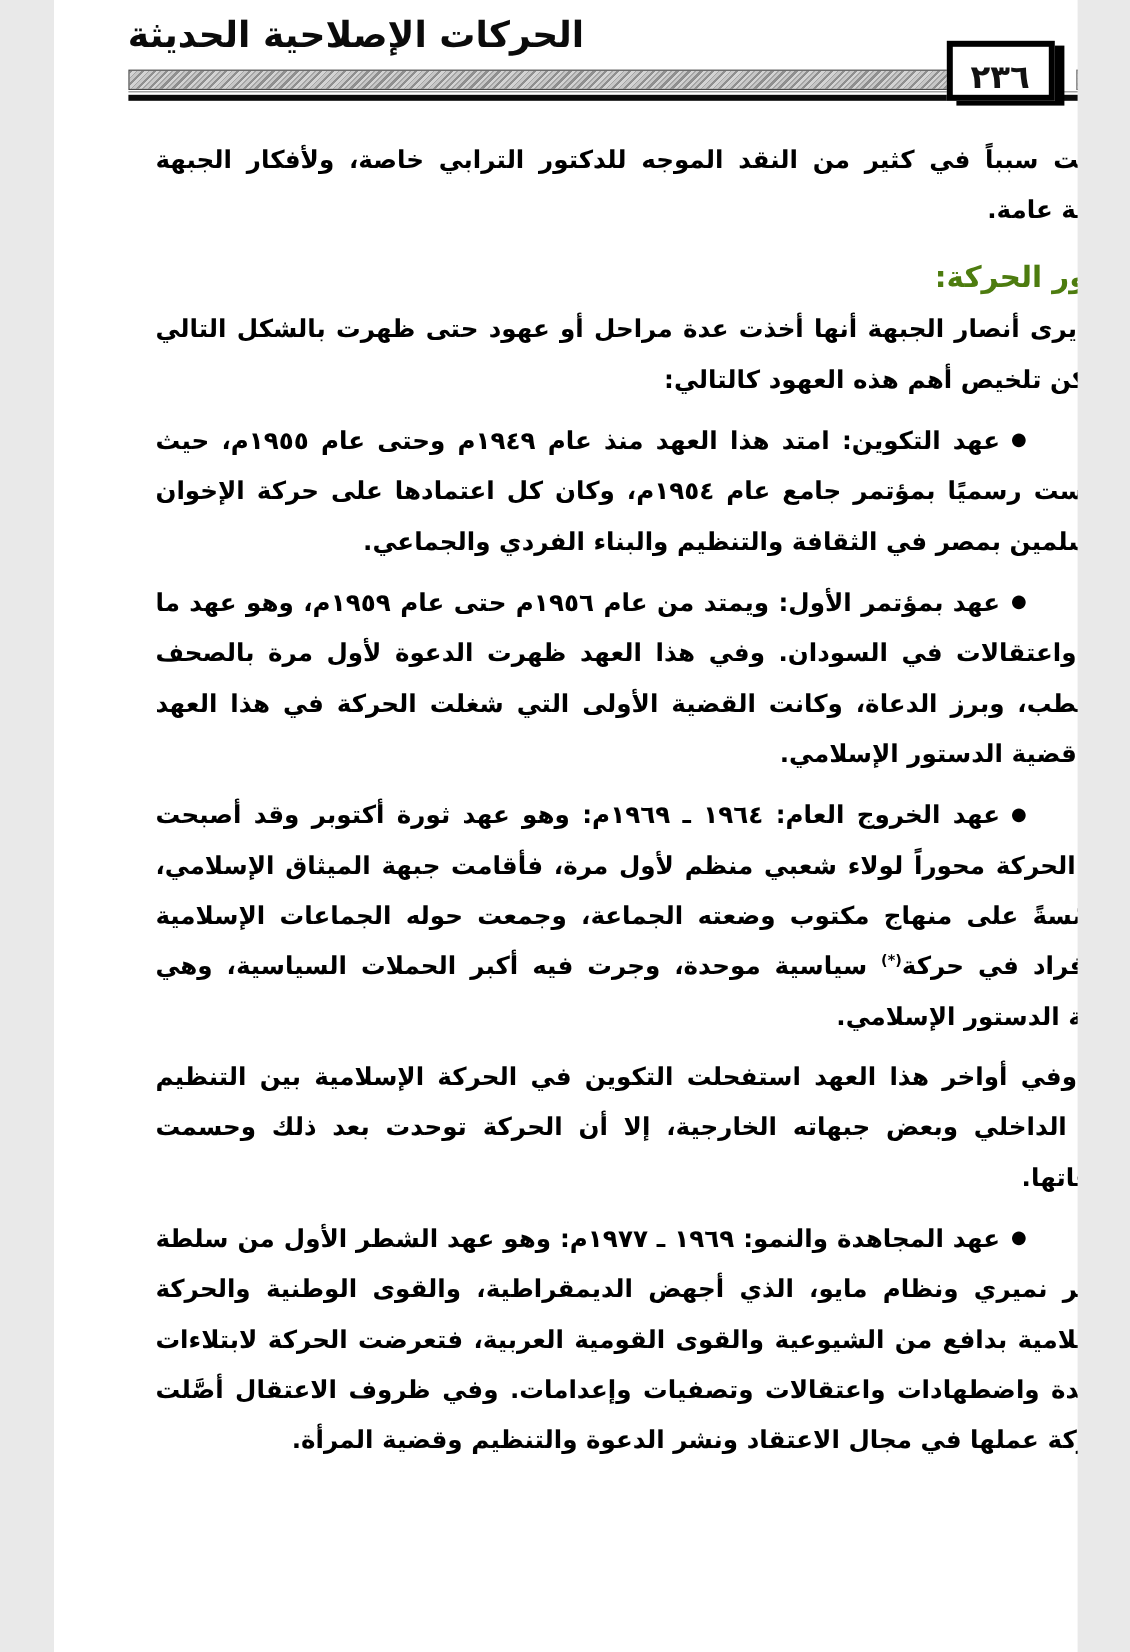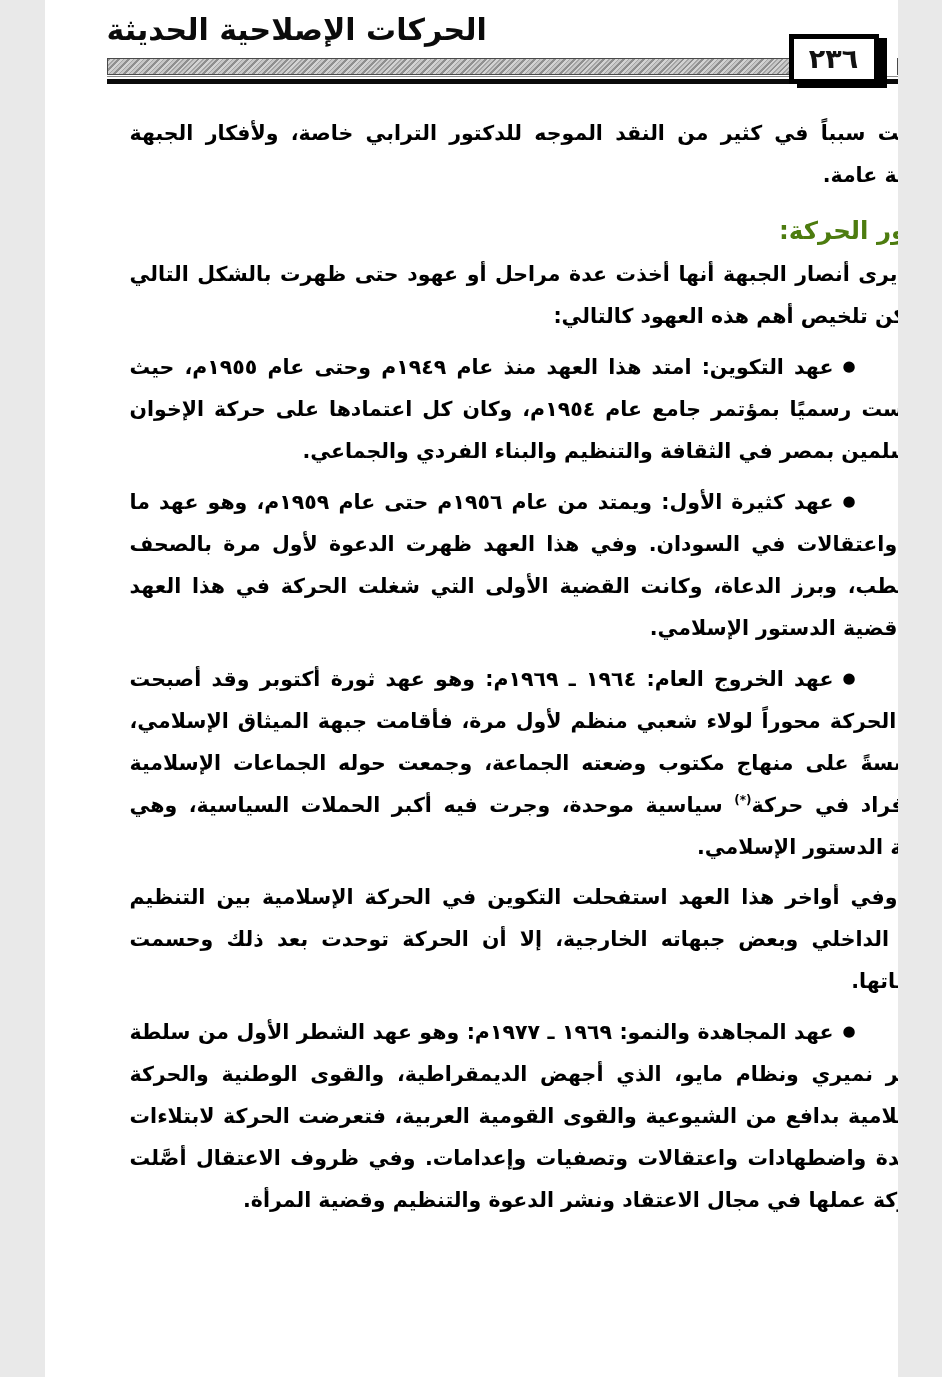--- a/index.html
+++ b/index.html
@@ -37,21 +37,21 @@
   .hdr-rule-thin{
     position:absolute;top:76px;left:62px;width:816px;height:1px;
     background:#8a8a8a;
   }
   .pagebox{
     position:absolute;top:34px;left:744px;
     width:80px;height:40px;
     background:#fff;
     border:5px solid #000;
     box-shadow:8px 4px 0 #000;
-    display:flex;align-items:center;justify-content:center;
+    display:flex;align-items:flex-end;justify-content:center;
     z-index:3;
   }
   .pagebox span{
     font-size:27px;font-weight:bold;line-height:1;
     transform:translateY(-1px);
   }
   
   .content{
     position:absolute;top:96px;left:0;
     width:942px;
@@ -107,21 +107,21 @@
   <div class="content">
 
     <p class="para">وكانت سبباً في كثير من النقد الموجه للدكتور الترابي خاصة، ولأفكار الجبهة بصفة عامة.</p>
 
     <h2 class="section-heading">تطور الحركة:</h2>
 
     <p class="para indent">يرى أنصار الجبهة أنها أخذت عدة مراحل أو عهود حتى ظهرت بالشكل التالي ويمكن تلخيص أهم هذه العهود كالتالي:</p>
 
     <p class="para indent"><span class="b-marker">●</span><span class="lead">عهد التكوين:</span><span> امتد هذا العهد منذ عام ١٩٤٩م وحتى عام ١٩٥٥م، حيث تأسست رسميًا بمؤتمر جامع عام ١٩٥٤م، وكان كل اعتمادها على حركة الإخوان المسلمين بمصر في الثقافة والتنظيم والبناء الفردي والجماعي.</span></p>
 
-    <p class="para indent"><span class="b-marker">●</span><span class="lead">عهد كثيرة الأول:</span><span> ويمتد من عام ١٩٥٦م حتى عام ١٩٥٩م، وهو عهد ما بعد واعتقالات في السودان. وفي هذا العهد ظهرت الدعوة لأول مرة بالصحف والخطب، وبرز الدعاة، وكانت القضية الأولى التي شغلت الحركة في هذا العهد هي قضية الدستور الإسلامي.</span></p>
+    <p class="para indent"><span class="b-marker">●</span><span class="lead">عهد بمؤتمر الأول:</span><span> ويمتد من عام ١٩٥٦م حتى عام ١٩٥٩م، وهو عهد ما بعد واعتقالات في السودان. وفي هذا العهد ظهرت الدعوة لأول مرة بالصحف والخطب، وبرز الدعاة، وكانت القضية الأولى التي شغلت الحركة في هذا العهد هي قضية الدستور الإسلامي.</span></p>
 
 
     <p class="para indent"><span class="b-marker">●</span><span class="lead">عهد الخروج العام: ١٩٦٤ ـ ١٩٦٩م:</span><span> وهو عهد ثورة أكتوبر وقد أصبحت فيه الحركة محوراً لولاء شعبي منظم لأول مرة، فأقامت جبهة الميثاق الإسلامي، مؤسَّسةً على منهاج مكتوب وضعته الجماعة، وجمعت حوله الجماعات الإسلامية والأفراد في حركة</span><sup class="fn">(*)</sup><span> سياسية موحدة، وجرت فيه أكبر الحملات السياسية، وهي حملة الدستور الإسلامي.</span></p>
 
     <p class="para indent">وفي أواخر هذا العهد استفحلت التكوين في الحركة الإسلامية بين التنظيم الأم الداخلي وبعض جبهاته الخارجية، إلا أن الحركة توحدت بعد ذلك وحسمت خلافاتها.</p>
 
     <p class="para indent"><span class="b-marker">●</span><span class="lead">عهد المجاهدة والنمو: ١٩٦٩ ـ ١٩٧٧م:</span><span> وهو عهد الشطر الأول من سلطة جعفر نميري ونظام مايو، الذي أجهض الديمقراطية، والقوى الوطنية والحركة الإسلامية بدافع من الشيوعية والقوى القومية العربية، فتعرضت الحركة لابتلاءات شديدة واضطهادات واعتقالات وتصفيات وإعدامات. وفي ظروف الاعتقال أصَّلت الحركة عملها في مجال الاعتقاد ونشر الدعوة والتنظيم وقضية المرأة.</span></p>
 
   </div>
 </div>

